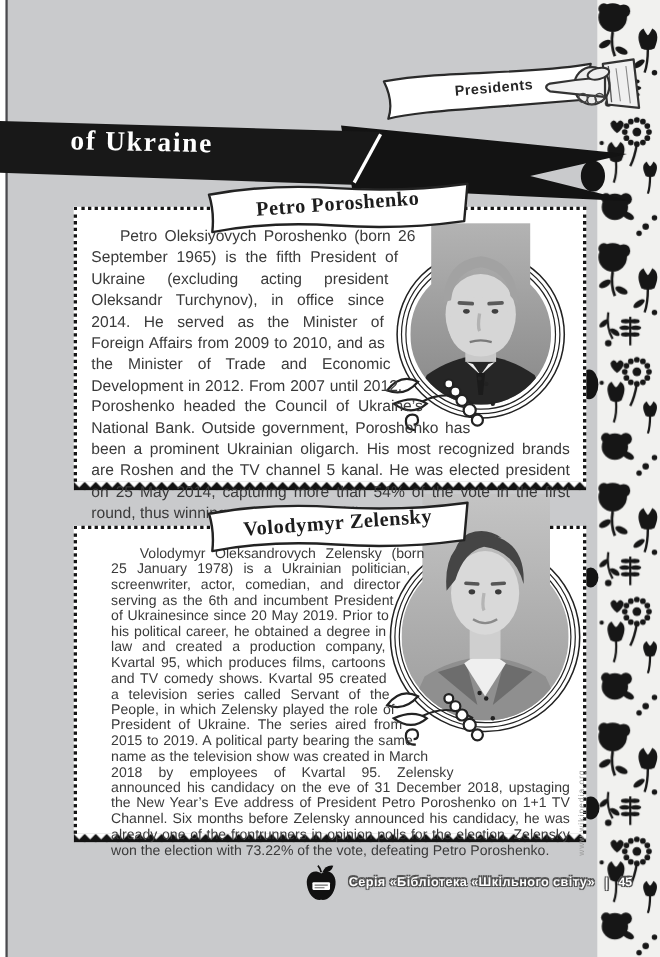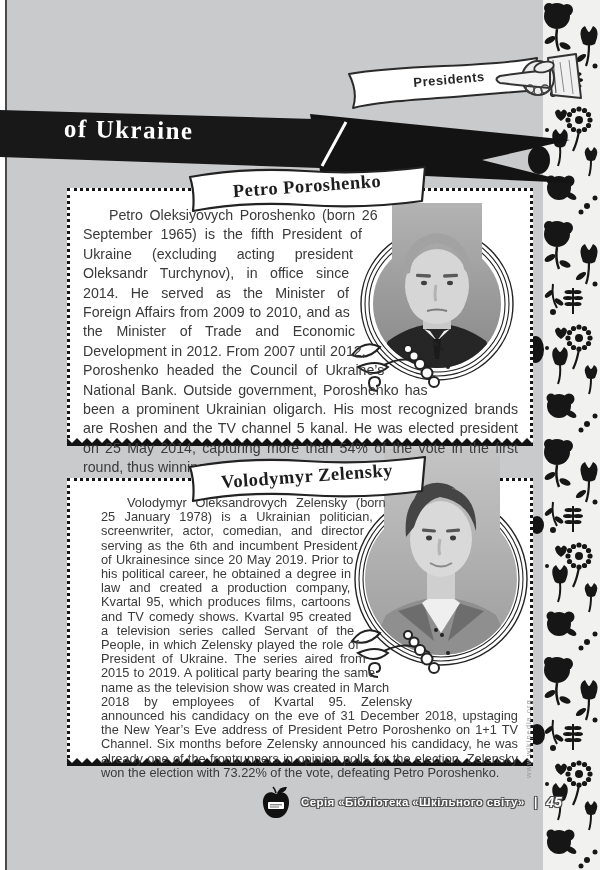--- a/index.html
+++ b/index.html
@@ -40,26 +40,26 @@
   .card2 .body p{font-size:12.8px;line-height:14.2px;margin-left:18px;}
   .spacer1{float:right;width:180px;height:172px;margin:0 0 4px 7px;
        shape-outside:ellipse(98px 92px at 62% 48%);}
   .spacer2{float:right;width:172px;height:200px;margin:0 0 4px 7px;
        shape-outside:ellipse(96px 108px at 60% 48%);}
   .portrait{position:absolute;z-index:1;}
   .portrait1{left:262px;top:-2px;width:200px;height:230px;}
   .portrait2{left:268px;top:-54px;width:200px;height:260px;}
 
   
-  .footer{position:absolute;left:260px;top:784px;height:36px;display:flex;align-items:center;gap:9px;z-index:2;}
+  .footer{position:absolute;left:276px;top:784px;height:36px;display:flex;align-items:center;gap:9px;z-index:2;}
   .outline-text{color:#ffffff;font-weight:bold;
      text-shadow:1px 1px 0 #4d4d4d,-1px -1px 0 #4d4d4d,1px -1px 0 #4d4d4d,-1px 1px 0 #4d4d4d,0 0 2px #333;}
   .series-label{font-size:11.5px;letter-spacing:.4px;}
   .footer-sep{font-size:12px;}
-  .page-number{font-size:14px;font-style:italic;}
+  .page-number{font-size:11px;}
 
   .watermark{position:absolute;left:524px;top:628px;height:150px;writing-mode:vertical-rl;
      transform:rotate(180deg);font-size:7.5px;color:#9b9b9b;letter-spacing:1px;z-index:2;}
 </style>
 </head>
 <body>
 
 <div class="page">
 
   <div class="left-white"></div>

